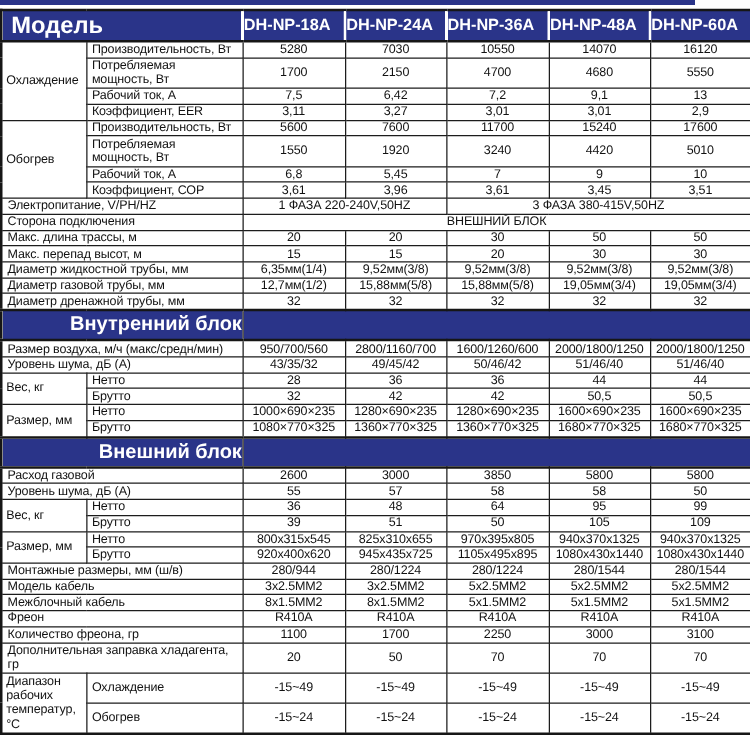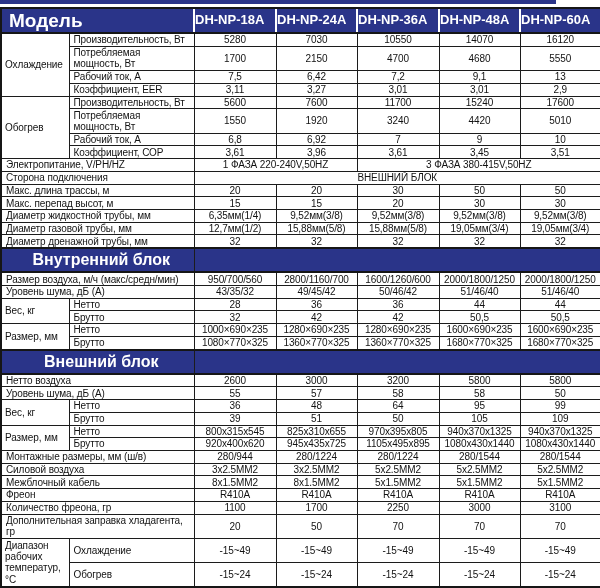--- a/index.html
+++ b/index.html
@@ -10,21 +10,21 @@
   td{border:1px solid #1c1c1c;font-size:10px;line-height:1.12;color:#121212;padding:0;overflow:hidden;letter-spacing:-0.1px;}
   
   tr.head{height:25px;}
   tr.head td{background:#2a3489;color:#ffffff;border-left:2px solid #ffffff;border-top:2px solid #161616;border-bottom:2px solid #161616;}
   tr.head td:first-child{border-left:2px solid #161616;}
   td.H{font-size:19px;font-weight:bold;text-align:left;padding-left:7px;letter-spacing:0;}
   td.M{font-size:13px;font-weight:bold;text-align:left;letter-spacing:0;}
   
   tr.band{height:24px;}
   tr.band td{background:#2a3489;border-top:2px solid #161616;border-bottom:2px solid #161616;}
-  td.B{color:#ffffff;font-size:16px;font-weight:bold;text-align:center;padding-left:7px;letter-spacing:0;}
+  td.B{color:#ffffff;font-size:16px;font-weight:bold;text-align:right;padding-left:7px;letter-spacing:0;}
   td.F{border-left:1px solid #1c1c1c;}
   
   td.g{text-align:left;padding:0 3px;background:#fff;}
   td.l{text-align:left;padding:0 4px;background:#fff;}
   td.d{text-align:center;white-space:nowrap;background:#fff;}
 </style>
 </head>
 <body>
 
 <div class="sheet">
@@ -94,21 +94,21 @@
           <td class="l">Потребляемая мощность, Вт</td>
           <td class="d">1550</td>
           <td class="d">1920</td>
           <td class="d">3240</td>
           <td class="d">4420</td>
           <td class="d">5010</td>
         </tr>
         <tr>
           <td class="l">Рабочий ток, А</td>
           <td class="d">6,8</td>
-          <td class="d">6,92</td>
+          <td class="d">5,45</td>
           <td class="d">7</td>
           <td class="d">9</td>
           <td class="d">10</td>
         </tr>
         <tr>
           <td class="l">Коэффициент, СОР</td>
           <td class="d">3,61</td>
           <td class="d">3,96</td>
           <td class="d">3,61</td>
           <td class="d">3,45</td>
@@ -215,24 +215,24 @@
           <td class="d">1360×770×325</td>
           <td class="d">1360×770×325</td>
           <td class="d">1680×770×325</td>
           <td class="d">1680×770×325</td>
         </tr>
         <tr class="band">
           <td colspan="2" class="B">Внешний блок</td>
           <td colspan="5" class="F"></td>
         </tr>
         <tr>
-          <td colspan="2" class="l">Нетто воздуха</td>
+          <td colspan="2" class="l">Расход газовой</td>
           <td class="d">2600</td>
           <td class="d">3000</td>
-          <td class="d">3200</td>
+          <td class="d">3850</td>
           <td class="d">5800</td>
           <td class="d">5800</td>
         </tr>
         <tr>
           <td colspan="2" class="l">Уровень шума, дБ (А)</td>
           <td class="d">55</td>
           <td class="d">57</td>
           <td class="d">58</td>
           <td class="d">58</td>
           <td class="d">50</td>
@@ -273,21 +273,21 @@
         </tr>
         <tr>
           <td colspan="2" class="l">Монтажные размеры, мм (ш/в)</td>
           <td class="d">280/944</td>
           <td class="d">280/1224</td>
           <td class="d">280/1224</td>
           <td class="d">280/1544</td>
           <td class="d">280/1544</td>
         </tr>
         <tr>
-          <td colspan="2" class="l">Силовой воздуха</td>
+          <td colspan="2" class="l">Модель кабель</td>
           <td class="d">3x2.5MM2</td>
           <td class="d">3x2.5MM2</td>
           <td class="d">5x2.5MM2</td>
           <td class="d">5x2.5MM2</td>
           <td class="d">5x2.5MM2</td>
         </tr>
         <tr>
           <td colspan="2" class="l">Межблочный кабель</td>
           <td class="d">8x1.5MM2</td>
           <td class="d">8x1.5MM2</td>

